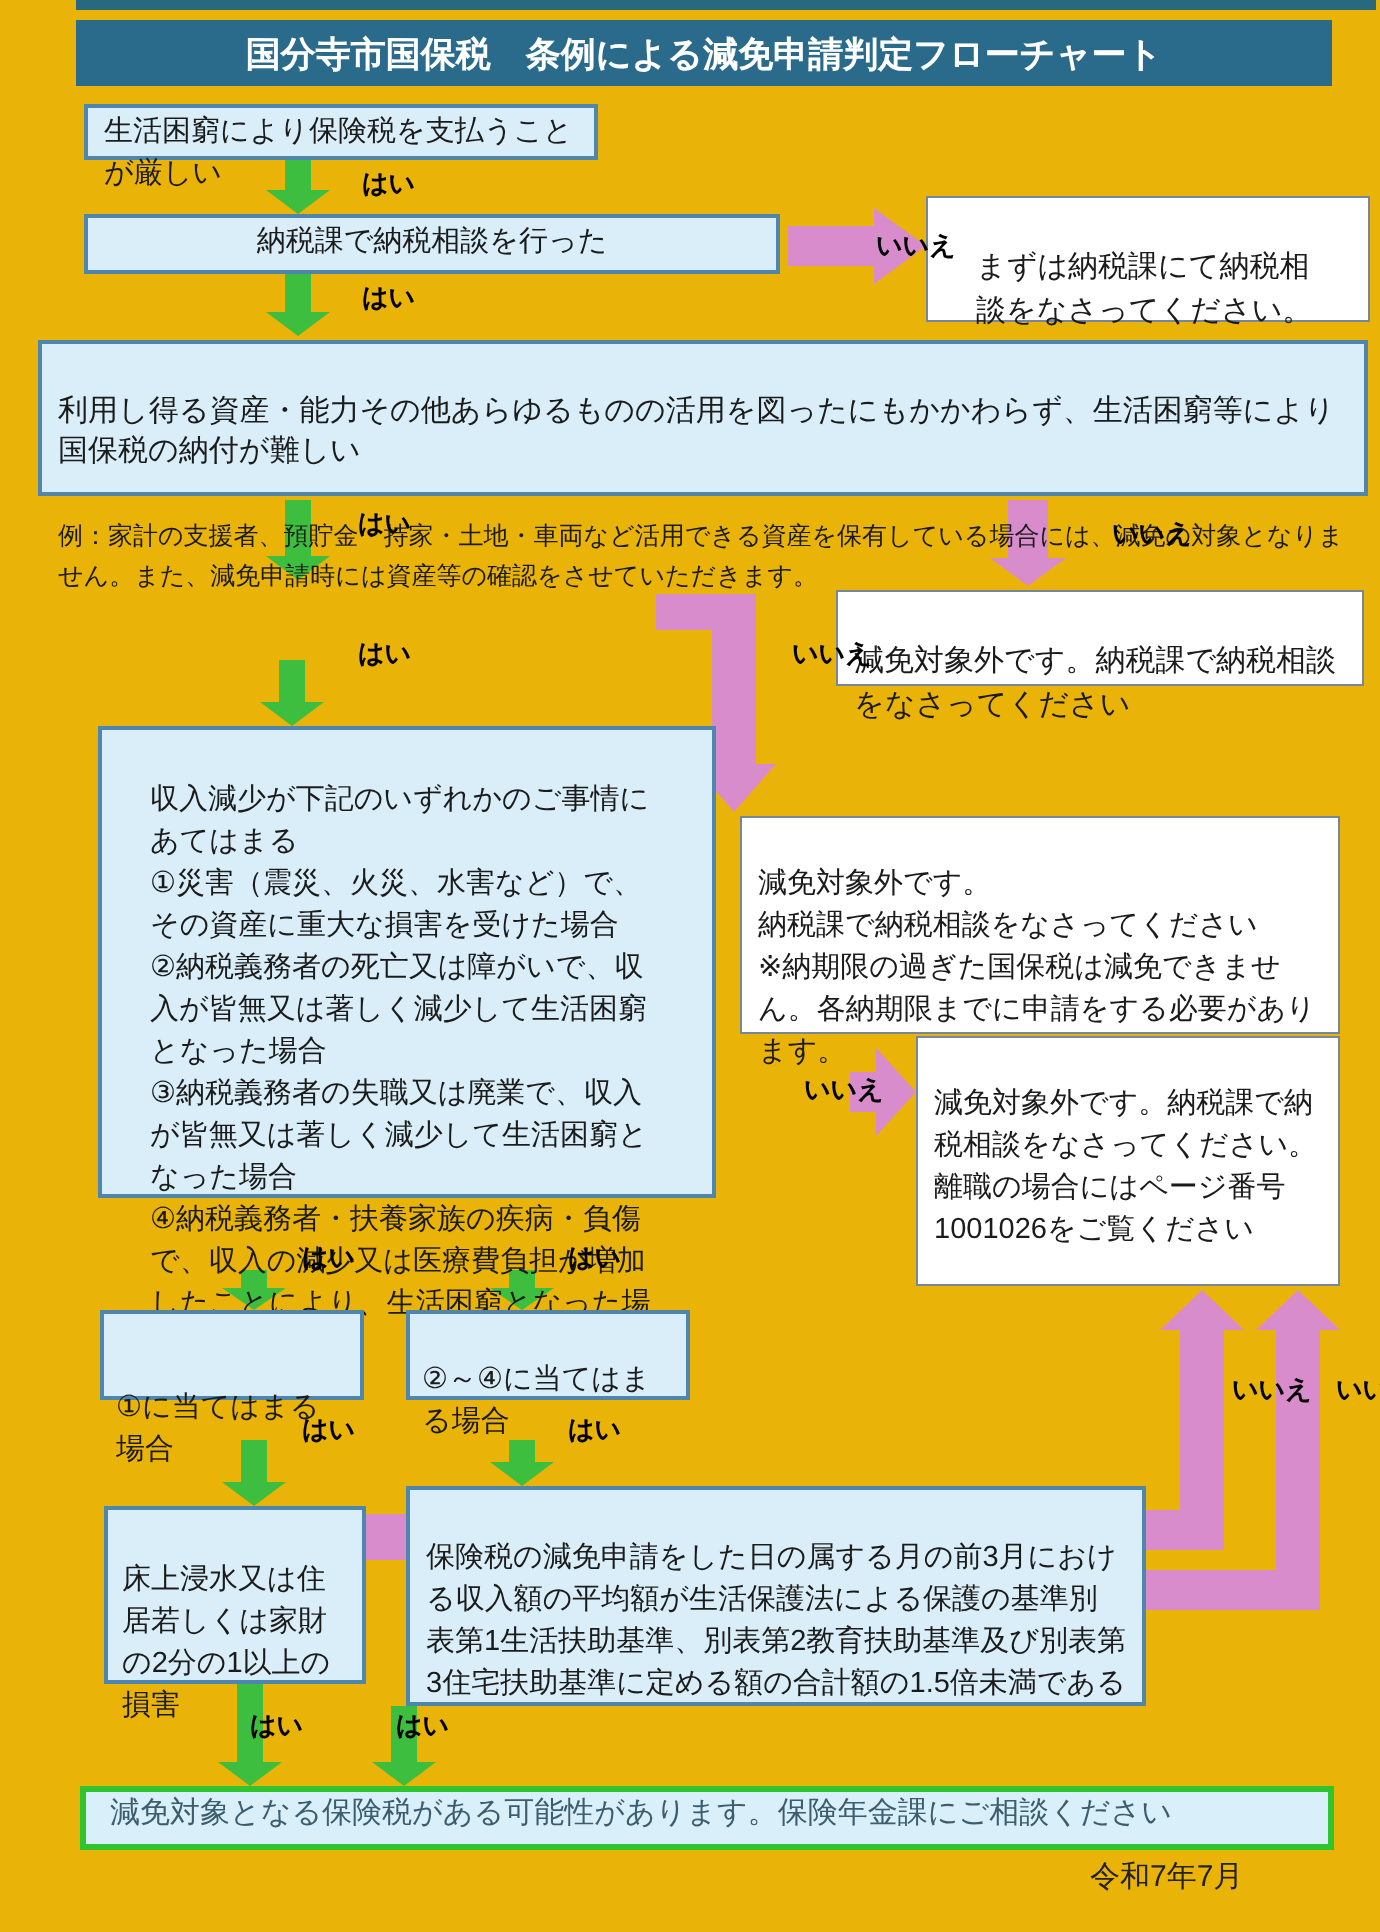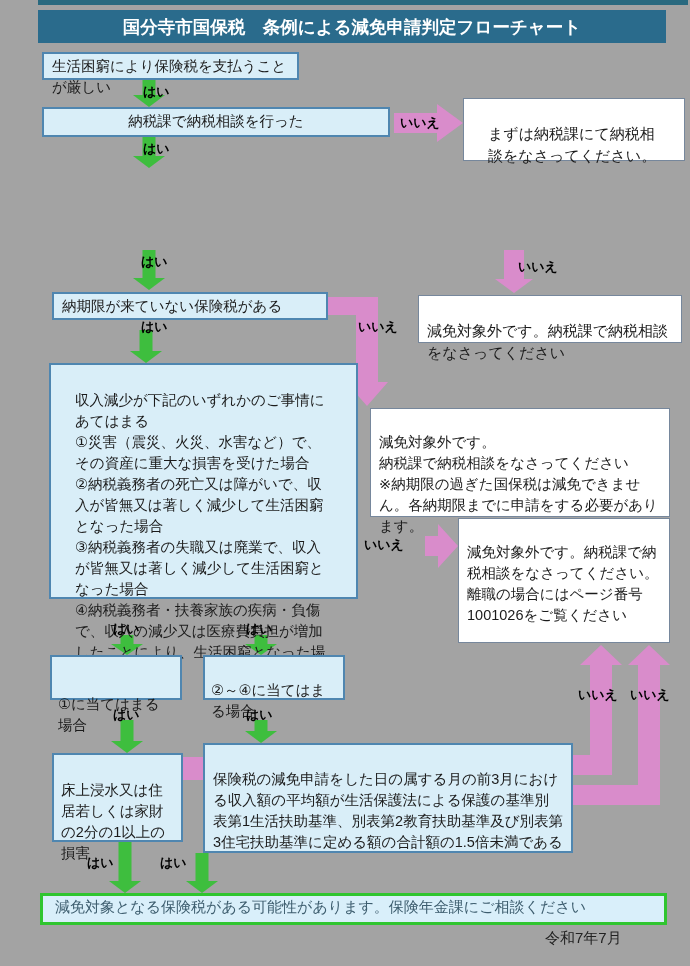--- a/index.html
+++ b/index.html
@@ -1,16 +1,16 @@
 <!DOCTYPE html>
 <html><head>
 <meta charset="utf-8">
 <style>
   html,body{margin:0;padding:0;background:#fff;}
-  #stage{position:relative;width:690px;height:966px;background:#a3a3a3;overflow:hidden;
+  #stage{position:relative;width:690px;height:966px;background:#eab308;overflow:hidden;
          font-family:"Liberation Sans","DejaVu Sans",sans-serif;color:#1a1a1a;}
   .box{position:absolute;box-sizing:border-box;background:#d9eef8;border:2px solid #4f86b0;
        font-size:14.5px;line-height:1.45;color:#1b1b1b;padding:2px 8px;white-space:pre-line;}
   .white{background:#fff;border:1px solid #76879c;}
   .center{text-align:center;}
   .vmid{display:flex;}
   .green{--c:#3ebe3e;--sw:13px;--hw:16px;--hh:12px;}
   .pink{--c:#d98ccb;--sw:20px;--hw:19px;--hh:14px;}
   .av{position:absolute;}
   .av::before{content:"";position:absolute;left:50%;transform:translateX(-50%);top:0;
@@ -24,21 +24,21 @@
   .ar::after{content:"";position:absolute;right:0;top:50%;transform:translateY(-50%);width:0;height:0;
       border-top:var(--hw) solid transparent;border-bottom:var(--hw) solid transparent;
       border-left:var(--hh) solid var(--c);}
   .seg{position:absolute;background:var(--c);}
   .tri-up{position:absolute;width:0;height:0;
       border-left:var(--hw) solid transparent;border-right:var(--hw) solid transparent;
       border-bottom:var(--hh) solid var(--c);}
   .tri-down{position:absolute;width:0;height:0;
       border-left:var(--hw) solid transparent;border-right:var(--hw) solid transparent;
       border-top:var(--hh) solid var(--c);}
-  .lb{position:absolute;font-weight:bold;font-size:13px;color:#000;white-space:nowrap;}
+  .lb{position:absolute;font-weight:bold;font-size:13px;color:#000;white-space:nowrap;padding-left:38px;}
   #top-strip{position:absolute;left:38px;top:0;width:650px;height:5px;background:#29697f;}
   #title-bar{position:absolute;left:38px;top:10px;width:628px;height:33px;background:#2a6b8c;
       color:#fff;font-weight:bold;font-size:17.5px;display:flex;align-items:center;justify-content:center;}
   #box-d .ex{font-size:12.5px;line-height:1.4;}
   #box-n{background:#d9effa;border:3px solid #2fc52f;color:#3d5d6e;font-size:15px;}
   #footer-date{position:absolute;left:545px;top:929px;font-size:15px;color:#222;}
 </style>
 </head>
 <body>
 
@@ -91,24 +91,25 @@
   </div>
 
   <div class="box vmid center" style="left:42px;top:107px;width:348px;height:30px;justify-content:center;">
     <span>納税課で納税相談を行った</span>
   </div>
 
   <div class="box white" style="left:463px;top:98px;width:222px;height:63px;font-size:15px;padding:2px 24px;">
     <span>まずは納税課にて納税相談をなさってください。</span>
   </div>
 
+  <div class="box" id="box-d" style="left:19px;top:170px;width:665px;height:78px;font-size:15px;line-height:1.38;padding:3px 8px;">
+    <span>利用し得る資産・能力その他あらゆるものの活用を図ったにもかかわらず、生活困窮等により国保税の納付が難しい</span><br>
+    <span class="ex">例：家計の支援者、預貯金・持家・土地・車両など活用できる資産を保有している場合には、減免の対象となりません。また、減免申請時には資産等の確認をさせていただきます。</span>
+  </div>
 
-  <div class="box vmid" style="left:52px;top:292px;width:276px;height:28px;">
-    <span>納期限が来ていない保険税がある</span>
-  </div>
 
   <div class="box white" style="left:418px;top:295px;width:264px;height:48px;font-size:15px;">
     <span>減免対象外です。納税課で納税相談をなさってください</span>
   </div>
 
   <div class="box" style="left:49px;top:363px;width:309px;height:236px;padding:4px 24px;">
     <span>収入減少が下記のいずれかのご事情にあてはまる
 ①災害（震災、火災、水害など）で、その資産に重大な損害を受けた場合
 ②納税義務者の死亡又は障がいで、収入が皆無又は著しく減少して生活困窮となった場合
 ③納税義務者の失職又は廃業で、収入が皆無又は著しく減少して生活困窮となった場合

